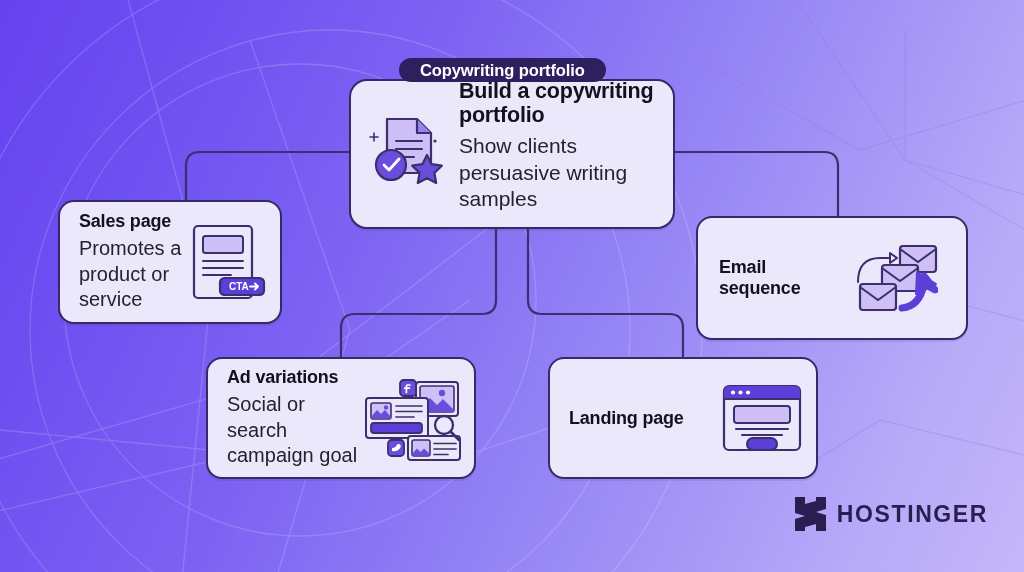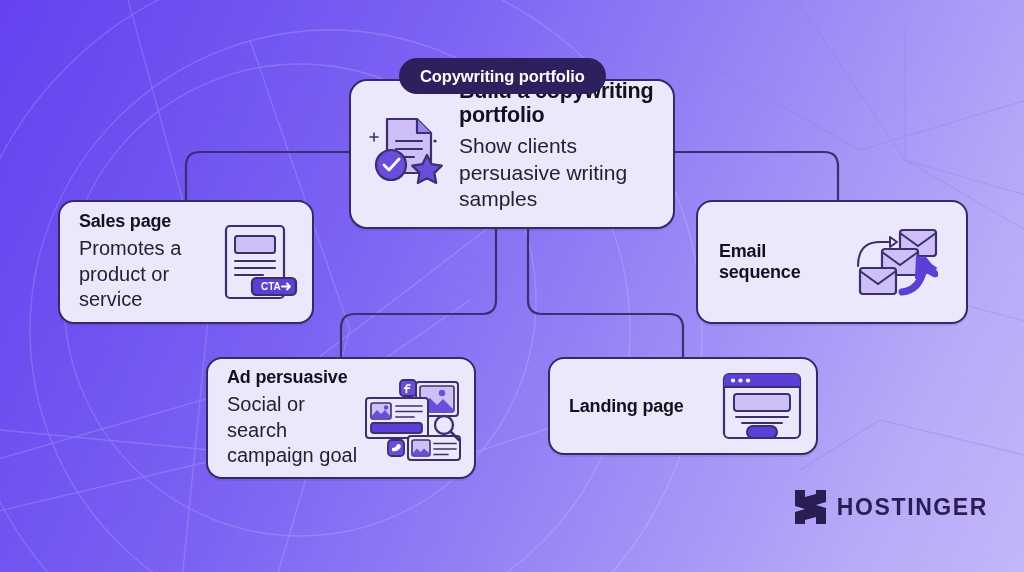--- a/index.html
+++ b/index.html
@@ -87,71 +87,71 @@
     z-index: 6;
   }
   #card-center .card-title { font-size: 21.5px; line-height: 1.14; }
   #card-center .card-desc  { font-size: 21px; margin-top: 5px; }
   #card-center .card-text  { margin-left: 8px; }
 
   
   #badge {
     position: absolute;
     left: 399px; top: 58px;
-    height: 36px;
+    height: 24px;
     padding: 12px 21px;
     background: #2e1f5f;
     border-radius: 18px;
     display: flex;
     align-items: center;
     justify-content: center;
     color: #ffffff;
     font-size: 16.5px;
     font-weight: bold;
     letter-spacing: -0.1px;
     z-index: 9;
     white-space: nowrap;
   }
 
   
   #card-sales {
     left: 58px; top: 200px;
-    width: 256px; height: 124px;
+    width: 224px; height: 124px;
     padding: 0 10px 0 19px;
     z-index: 5;
   }
   #card-email {
-    left: 696px; top: 200px;
+    left: 696px; top: 216px;
     width: 272px; height: 124px;
     padding: 0 28px 0 21px;
     z-index: 5;
   }
   #card-ads {
     left: 206px; top: 357px;
     width: 270px; height: 122px;
     padding: 0 8px 0 19px;
     z-index: 5;
   }
   #card-landing {
     left: 548px; top: 357px;
-    width: 270px; height: 98px;
+    width: 270px; height: 122px;
     padding: 0 8px 0 19px;
     z-index: 5;
   }
 
   .card.small .card-title { font-size: 18px; }
   .card.small .card-desc  { font-size: 20px; margin-top: 4px; }
 
   .card-icon { flex: 0 0 auto; display: block; }
   .spacer { flex: 1 1 auto; }
 
   
   #logo {
     position: absolute;
-    right: 36px; bottom: 48px;
+    right: 36px; bottom: 41px;
     display: flex;
     align-items: center;
     gap: 11px;
     z-index: 8;
   }
   #logo-word {
     color: #2a1d52;
     font-size: 23px;
     font-weight: bold;
     letter-spacing: 1.6px;
@@ -279,21 +279,21 @@
         <path d="M 16 53 L 34 66 L 52 53" fill="none" stroke="#3b2f6e" stroke-width="2" stroke-linecap="round"></path>
       </g>
 
       <path d="M 58 74 Q 76 72 80 50 L 80 42 L 91 56 L 80 50" fill="none" stroke="#5b3fd6" stroke-width="7" stroke-linecap="round" stroke-linejoin="round"></path>
       <path d="M 73 38 L 92 50 L 72 60 Z" fill="#5b3fd6" stroke="#5b3fd6" stroke-width="2" stroke-linejoin="round"></path>
     </svg>
   </div>
 
   <div class="card small" id="card-ads">
     <div class="card-text">
-      <div class="card-title">Ad persuasive</div>
+      <div class="card-title">Ad variations</div>
       <div class="card-desc">Social or search campaign goal</div>
     </div>
     <div class="spacer"></div>
     <svg class="card-icon" width="104" height="92" viewBox="0 0 104 92">
 
       <rect x="54" y="10" width="42" height="34" rx="3" fill="#ece8fb" stroke="#3b2f6e" stroke-width="2"></rect>
       <rect x="58" y="14" width="34" height="26" rx="2" fill="#cec0f6" stroke="#3b2f6e" stroke-width="1.6"></rect>
       <path d="M 58 36 L 68 26 L 75 33 L 81 27 L 92 38 L 92 40 L 58 40 Z" fill="#6a4ddb"></path>
       <circle cx="80" cy="21" r="3.2" fill="#6a4ddb"></circle>
 

